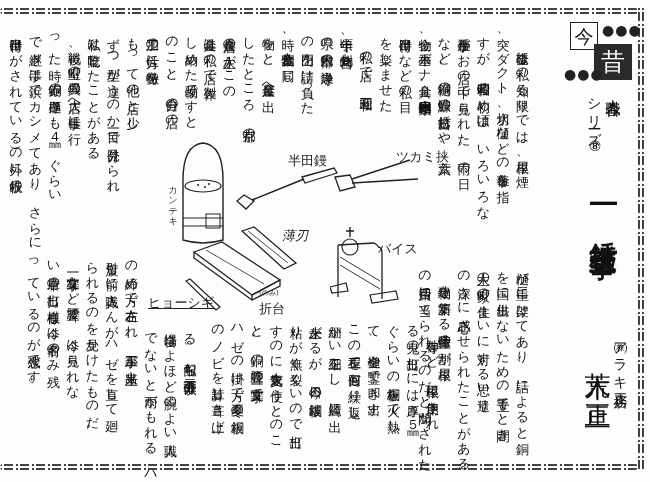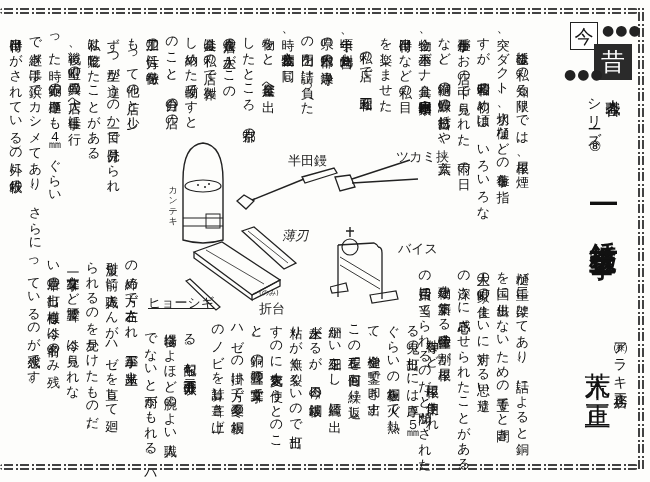--- a/index.html
+++ b/index.html
@@ -165,15 +165,15 @@
   <div class="label" style="left:148px; top:294px;text-decoration:underline;">ヒョーシギ</div>
 
   <svg style="left:330px; top:225px;" width="70" height="80">
     <path d="M20 2 L20 12 M16 6 L24 6" stroke="#222" stroke-width="1.4"></path>
     <circle cx="20" cy="22" r="8" fill="none" stroke="#222" stroke-width="1.2"></circle>
     <path d="M8 20 L8 72 M48 22 Q52 22 52 28 L52 74" fill="none" stroke="#222" stroke-width="1.3"></path>
     <path d="M8 20 L44 18 Q48 20 48 22" fill="none" stroke="#222" stroke-width="1.3"></path>
     <path d="M10 32 L50 56 M10 40 L50 64" stroke="#222" stroke-width=".9"></path>
     <path d="M0 62 L16 58 L18 66 L2 68 Z M40 70 L66 66 L68 74 L42 78 Z" fill="none" stroke="#222" stroke-width="1.2"></path>
   </svg>
-  <div class="label" style="left:378px; top:240px;margin-left:20px;">バイス</div>
+  <div class="label" style="left:378px; top:240px;">バイス</div>
 
 </div>
 
 </body></html>

